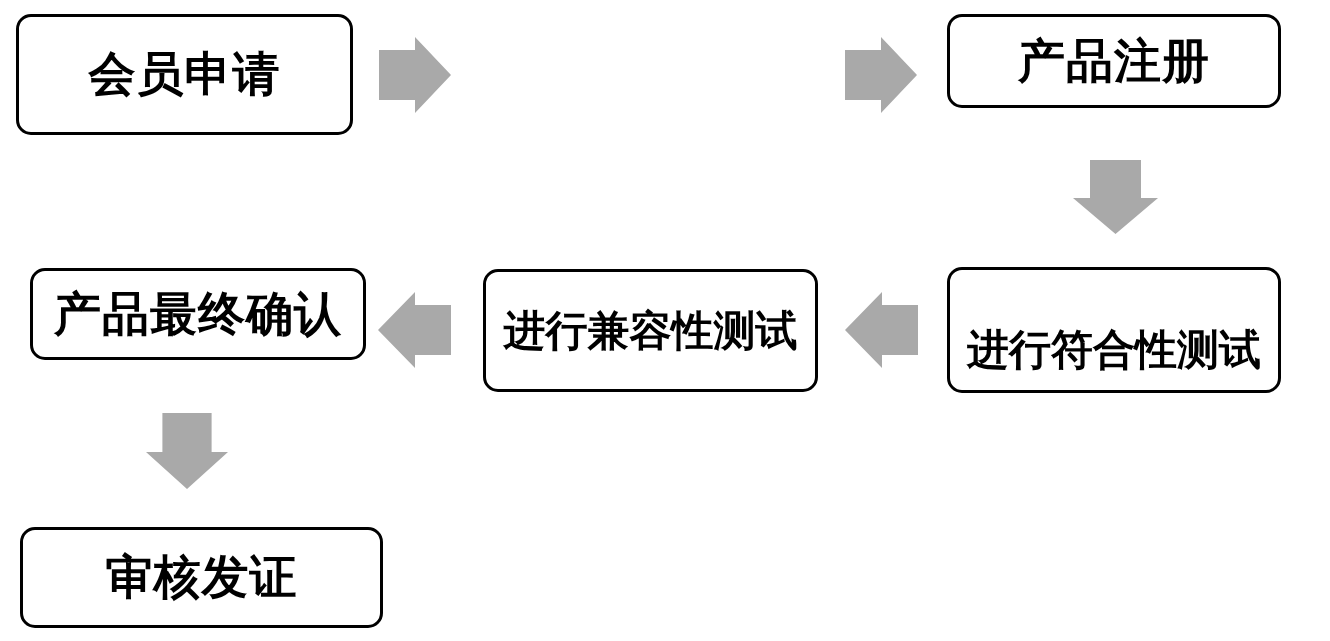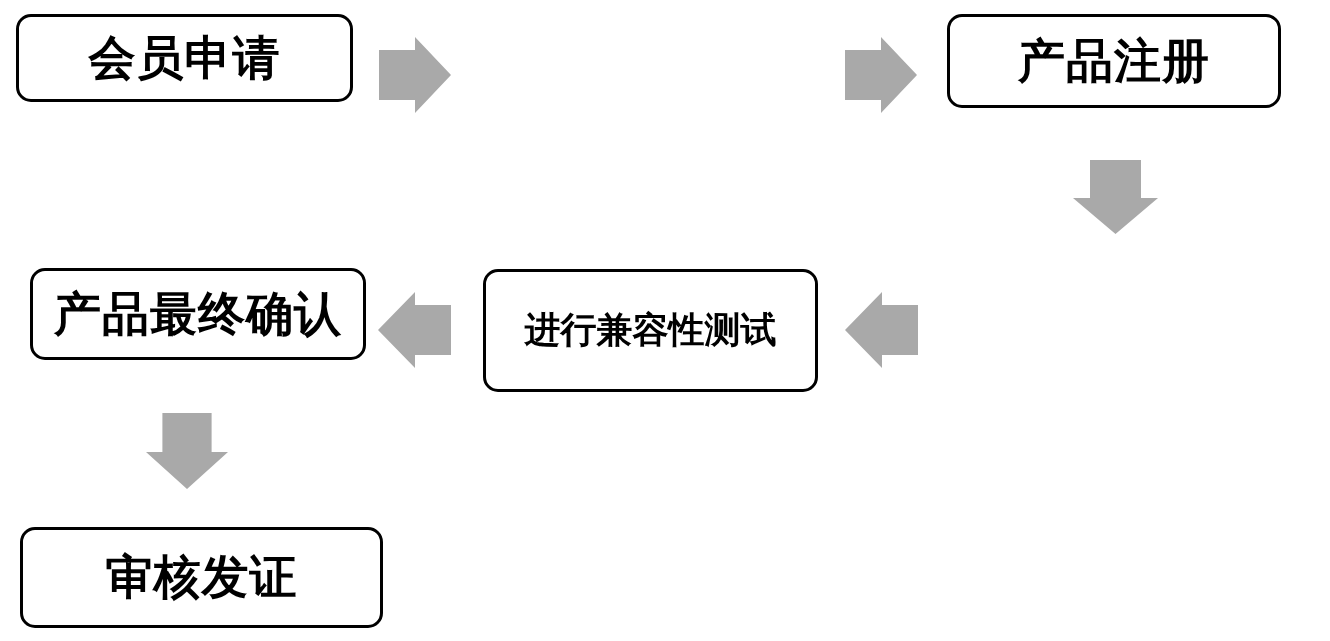--- a/index.html
+++ b/index.html
@@ -23,23 +23,23 @@
     border-radius: 15px;
     display: flex;
     align-items: center;
     justify-content: center;
     color: #000000;
     font-weight: bold;
     text-align: center;
     white-space: nowrap;
   }
   .fs-lg { font-size: 47px; letter-spacing: 1px; }
-  .fs-md { font-size: 36px; }
+  .fs-md { font-size: 42px; }
   
-  .box-1 { left: 16px;  top: 14px;  width: 337px; height: 88px; }
+  .box-1 { left: 16px;  top: 14px;  width: 337px; height: 121px; }
   .box-2 { left: 484px; top: 14px;  width: 334px; height: 121px; }
   .box-3 { left: 947px; top: 14px;  width: 334px; height: 94px; }
   
   .box-4 { left: 947px; top: 267px; width: 334px; height: 126px; padding-top: 40px; }
   .box-5 { left: 483px; top: 269px; width: 335px; height: 123px; }
   .box-6 { left: 30px;  top: 268px; width: 336px; height: 92px; }
   
   .box-7 { left: 20px;  top: 527px; width: 363px; height: 101px; }
 
   .arrow {
@@ -73,20 +73,23 @@
   </svg>
 
   <div class="flow-box fs-lg box-3">
     <span>产品注册</span>
   </div>
 
   <svg class="arrow arrow-c" width="85" height="74" viewBox="0 0 85 74" aria-hidden="true">
     <polygon points="17,0 68,0 68,38 85,38 42.5,74 0,38 17,38"></polygon>
   </svg>
 
+  <div class="flow-box fs-md box-4">
+    <span>进行符合性测试</span>
+  </div>
 
   <svg class="arrow arrow-d" width="73" height="76" viewBox="0 0 73 76" aria-hidden="true">
     <polygon points="73,13 37,13 37,0 0,38 37,76 37,63 73,63"></polygon>
   </svg>
 
   <div class="flow-box fs-md box-5">
     <span>进行兼容性测试</span>
   </div>
 
   <svg class="arrow arrow-e" width="73" height="76" viewBox="0 0 73 76" aria-hidden="true">

